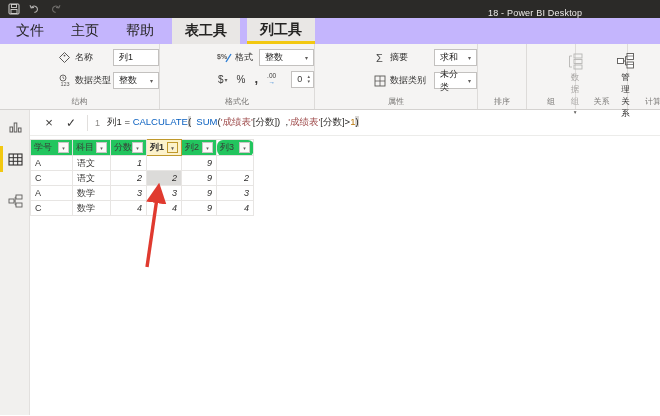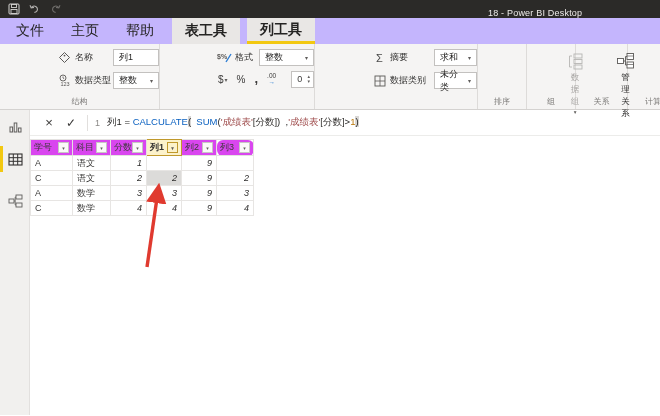--- a/index.html
+++ b/index.html
@@ -61,21 +61,21 @@
   .tk-plain { color:#252423; }
   .tk-func { color:#0b61c0; }
   .tk-table { color:#9e4a4a; }
   .tk-column { color:#32302e; }
   .tk-number { color:#b97607; }
   .tk-bracket { color:#252423; background:#d9d7d5; }
 
   
   .canvas { flex:1; position:relative; background:#fff; padding:3px 0 0 0; }
   table.dtable { border-collapse:collapse; font-size:9px; color:#3b3a39; table-layout:fixed; }
-  .dtable th { height:16px; background:#d946ef; border:1px solid #e4e2e0; font-weight:normal; padding:0 3px; }
+  .dtable th { height:16px; background:#22c55e; border:1px solid #e4e2e0; font-weight:normal; padding:0 3px; }
   .dtable th .hwrap { display:flex; align-items:center; }
   .dtable th .hlabel { white-space:nowrap; }
   .dtable th .filterbox { width:11px; height:11px; border:1px solid #c8c6c4; background:#fbfaf9; font-size:5px; color:#605e5c; display:flex; align-items:center; justify-content:center; margin-left:auto; }
   .dtable th.selcol { background:#fcf2cb; border:1px solid #c0992c; font-weight:bold; color:#323130; }
   .dtable th.selcol .filterbox { border-color:#c0992c; background:#fcf2cb; }
   .dtable td { height:15px; border:1px solid #e7e5e3; padding:0 4px; background:#fff; white-space:nowrap; }
   .dtable td.num { font-style:italic; text-align:right; color:#2d2c2b; }
   .dtable td.selcell { background:#dcdbd9; }
 
   .arrow-svg { position:absolute; left:0; top:0; pointer-events:none; }
@@ -178,20 +178,21 @@
             <span class="arr">→</span>
           </span>
         <span class="spinner">
             <span>0</span>
             <span class="spinbtns">
               <span>▴</span>
               <span>▾</span>
             </span>
           </span>
       </div>
+      <div class="glabel">格式化</div>
     </div>
 
     <div class="rgroup g3" style="width:163px">
       <div class="frow">
         <span class="ficon" style="font-size:11px;color:#4a4a4a;">Σ</span>
         <span class="flabel">摘要</span>
         <span class="ibox">
             <span>求和</span>
             <span class="chev">▾</span>
           </span>
@@ -203,20 +204,21 @@
               <line x1="1" y1="6" x2="11" y2="6" stroke="#5a5856" stroke-width="0.8"></line>
               <line x1="6" y1="1" x2="6" y2="11" stroke="#5a5856" stroke-width="0.8"></line>
             </svg>
         </span>
         <span class="flabel">数据类别</span>
         <span class="ibox">
             <span>未分类</span>
             <span class="chev">▾</span>
           </span>
       </div>
+      <div class="glabel">属性</div>
     </div>
 
     <div class="rgroup" style="width:47px">
       <div class="glabel">排序</div>
     </div>
 
     <div class="rgroup" style="width:33px">
       <div class="bigbtn disabled">
         <span class="bicon">
           <svg width="16" height="17" viewBox="0 0 16 17">

